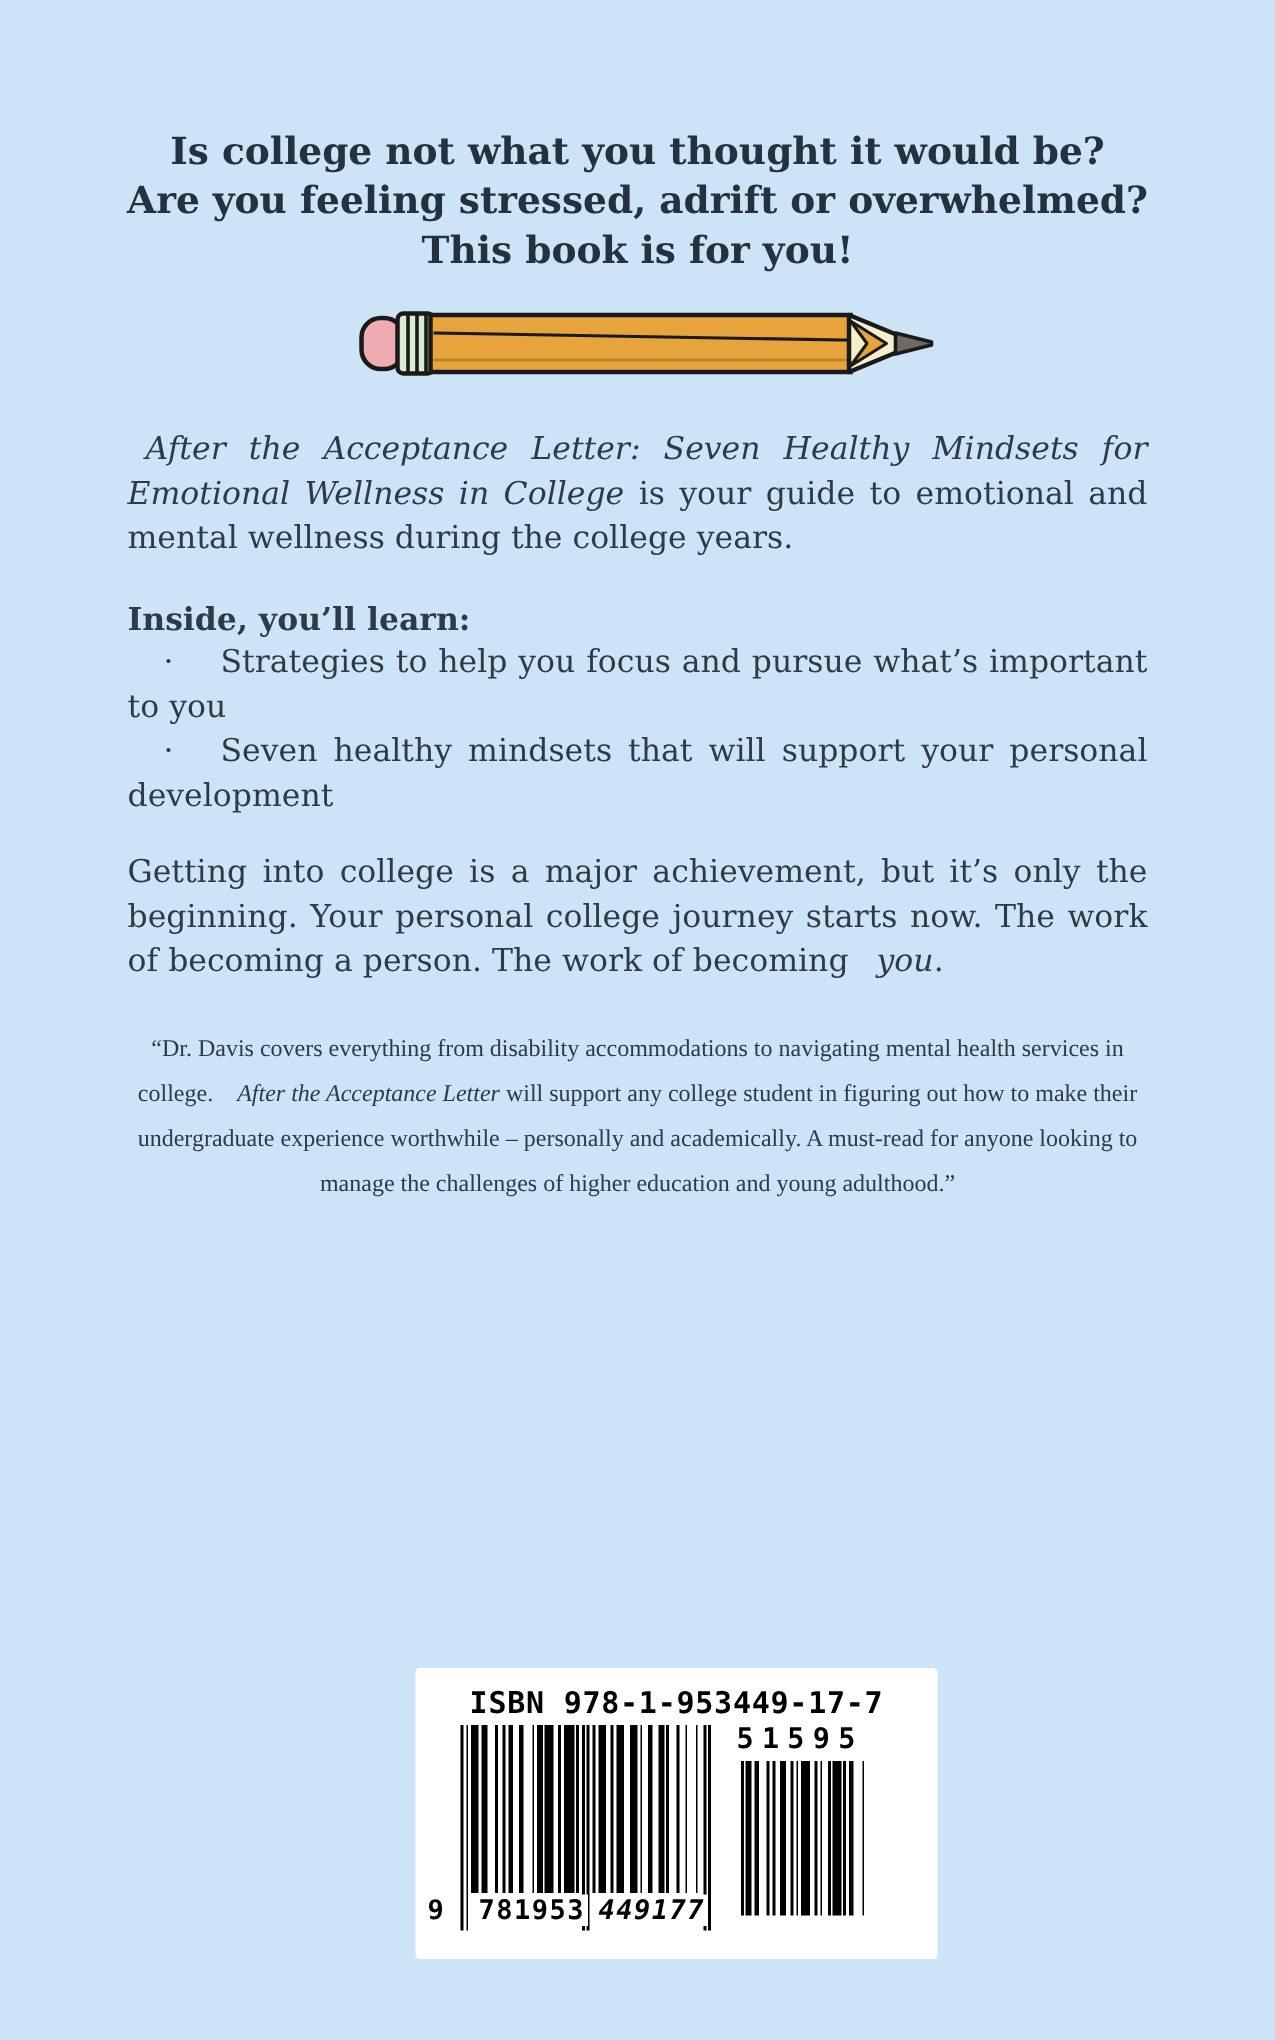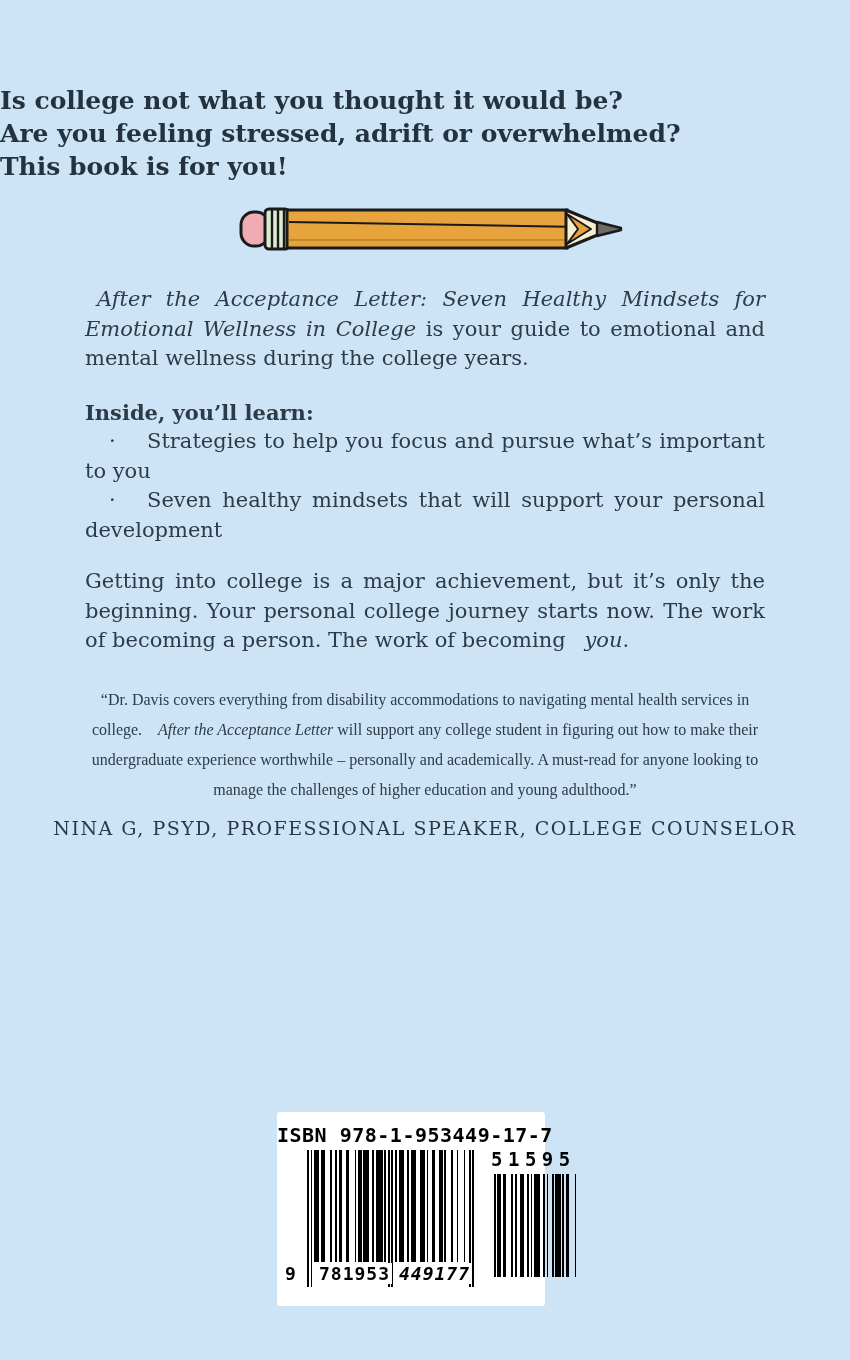--- a/index.html
+++ b/index.html
@@ -2,43 +2,43 @@
 <html><head>
 <meta charset="utf-8">
 <style>
   html,body { margin:0; padding:0; }
   .cover {
     position:relative; width:850px; height:1360px; overflow:hidden;
     background:#cce4f5; color:#2d3b49;
     font-family:"DejaVu Serif", serif;
   }
   .headline {
-    margin:84px auto 0; text-align:left;
+    margin:84px auto 0; text-align:center;
     font-weight:bold; font-size:25px; line-height:33px; color:#24323f;
   }
   .pencil-wrap { text-align:center; margin-top:20px; }
   .col { width:680px; margin:0 auto; font-size:21px; line-height:29.5px; }
   .intro { margin-top:26px; text-align:justify; }
   .intro .ital, .ital { font-style:italic;margin-left:12px; }
   .learn-heading { margin-top:24px; font-weight:bold; }
   ul.learn { margin:0; padding:0; list-style:none; text-align:justify; }
   ul.learn li { text-indent:24px; }
   ul.learn li .bullet { display:inline-block; width:38px; text-indent:0; }
   .journey { margin-top:22px; text-align:justify; }
   .quote1 { width:650px; margin:31px auto 0; text-align:center; }
   .quote1 .bold { font-weight:bold; }
   .attribution {
     margin-top:13px; text-align:center;
     font-size:19px; letter-spacing:1.5px; color:#2a3846;
   }
   .quote2 { width:694px; margin:29px auto 0; text-align:center; line-height:30px;font-family:Liberation Serif, serif; }
   .barcode-box {
-    position:absolute; left:277px; top:1112px; width:268px; height:194px;
+    position:absolute; left:277px; top:1112px; width:304px; height:194px;
     background:#ffffff; border-radius:3px;
-    font-family:"DejaVu Sans Mono", monospace; color:#000;
+    font-family:"DejaVu Sans Mono", monospace; color:#000;padding-left:44px;
   }
   .isbn-label {
     position:absolute; top:11px; left:0; width:100%; text-align:center;
     font-size:20px; font-weight:bold; letter-spacing:0.5px; white-space:nowrap;
   }
   .bc-main { position:absolute; left:30px; top:38px; width:168px; height:138px; }
   .bc-addon { position:absolute; left:215px; top:62px; width:85px; height:103px; }
   .bc-bar { position:absolute; top:0; background:#000; }
   .price-code {
     position:absolute; left:214px; top:36px; width:90px;
@@ -84,21 +84,20 @@
     <ul class="learn">
       <li><span class="bullet">·</span><span>Strategies to help you focus and pursue what’s important to you</span></li>
       <li><span class="bullet">·</span><span>Seven healthy mindsets that will support your personal development</span></li>
     </ul>
 
     <p class="journey" style="margin:22px 0 0"><span>Getting into college is a major achievement, but it’s only the beginning. Your personal college journey starts now. The work of becoming a person.  The work of becoming </span><span class="ital">you</span><span>.</span></p>
   </div>
 
 
   <div class="quote2"><span>“Dr. Davis covers everything from disability accommodations to navigating mental health services in college.  </span><span class="ital">After the Acceptance Letter</span><span> will support any college student in figuring out how to make their undergraduate experience worthwhile – personally and academically. A must-read for anyone looking to manage the challenges of higher education and young adulthood.”</span></div>
-  <div class="attribution" style="margin-top:12px">NINA G, PSYD, PROFESSIONAL SPEAKER, COLLEGE COUNSELOR</div>
 
   <div class="barcode-box">
     <div class="isbn-label">ISBN 978-1-953449-17-7</div>
     <div class="price-code">51595</div>
     <div class="bc-main">
         <div class="bc-bar" style="left:0.00px;width:1.76px;height:137px"></div>
         <div class="bc-bar" style="left:3.52px;width:1.76px;height:137px"></div>
         <div class="bc-bar" style="left:7.04px;width:5.28px;height:112px"></div>
         <div class="bc-bar" style="left:14.08px;width:3.52px;height:112px"></div>
         <div class="bc-bar" style="left:22.88px;width:1.76px;height:112px"></div>

